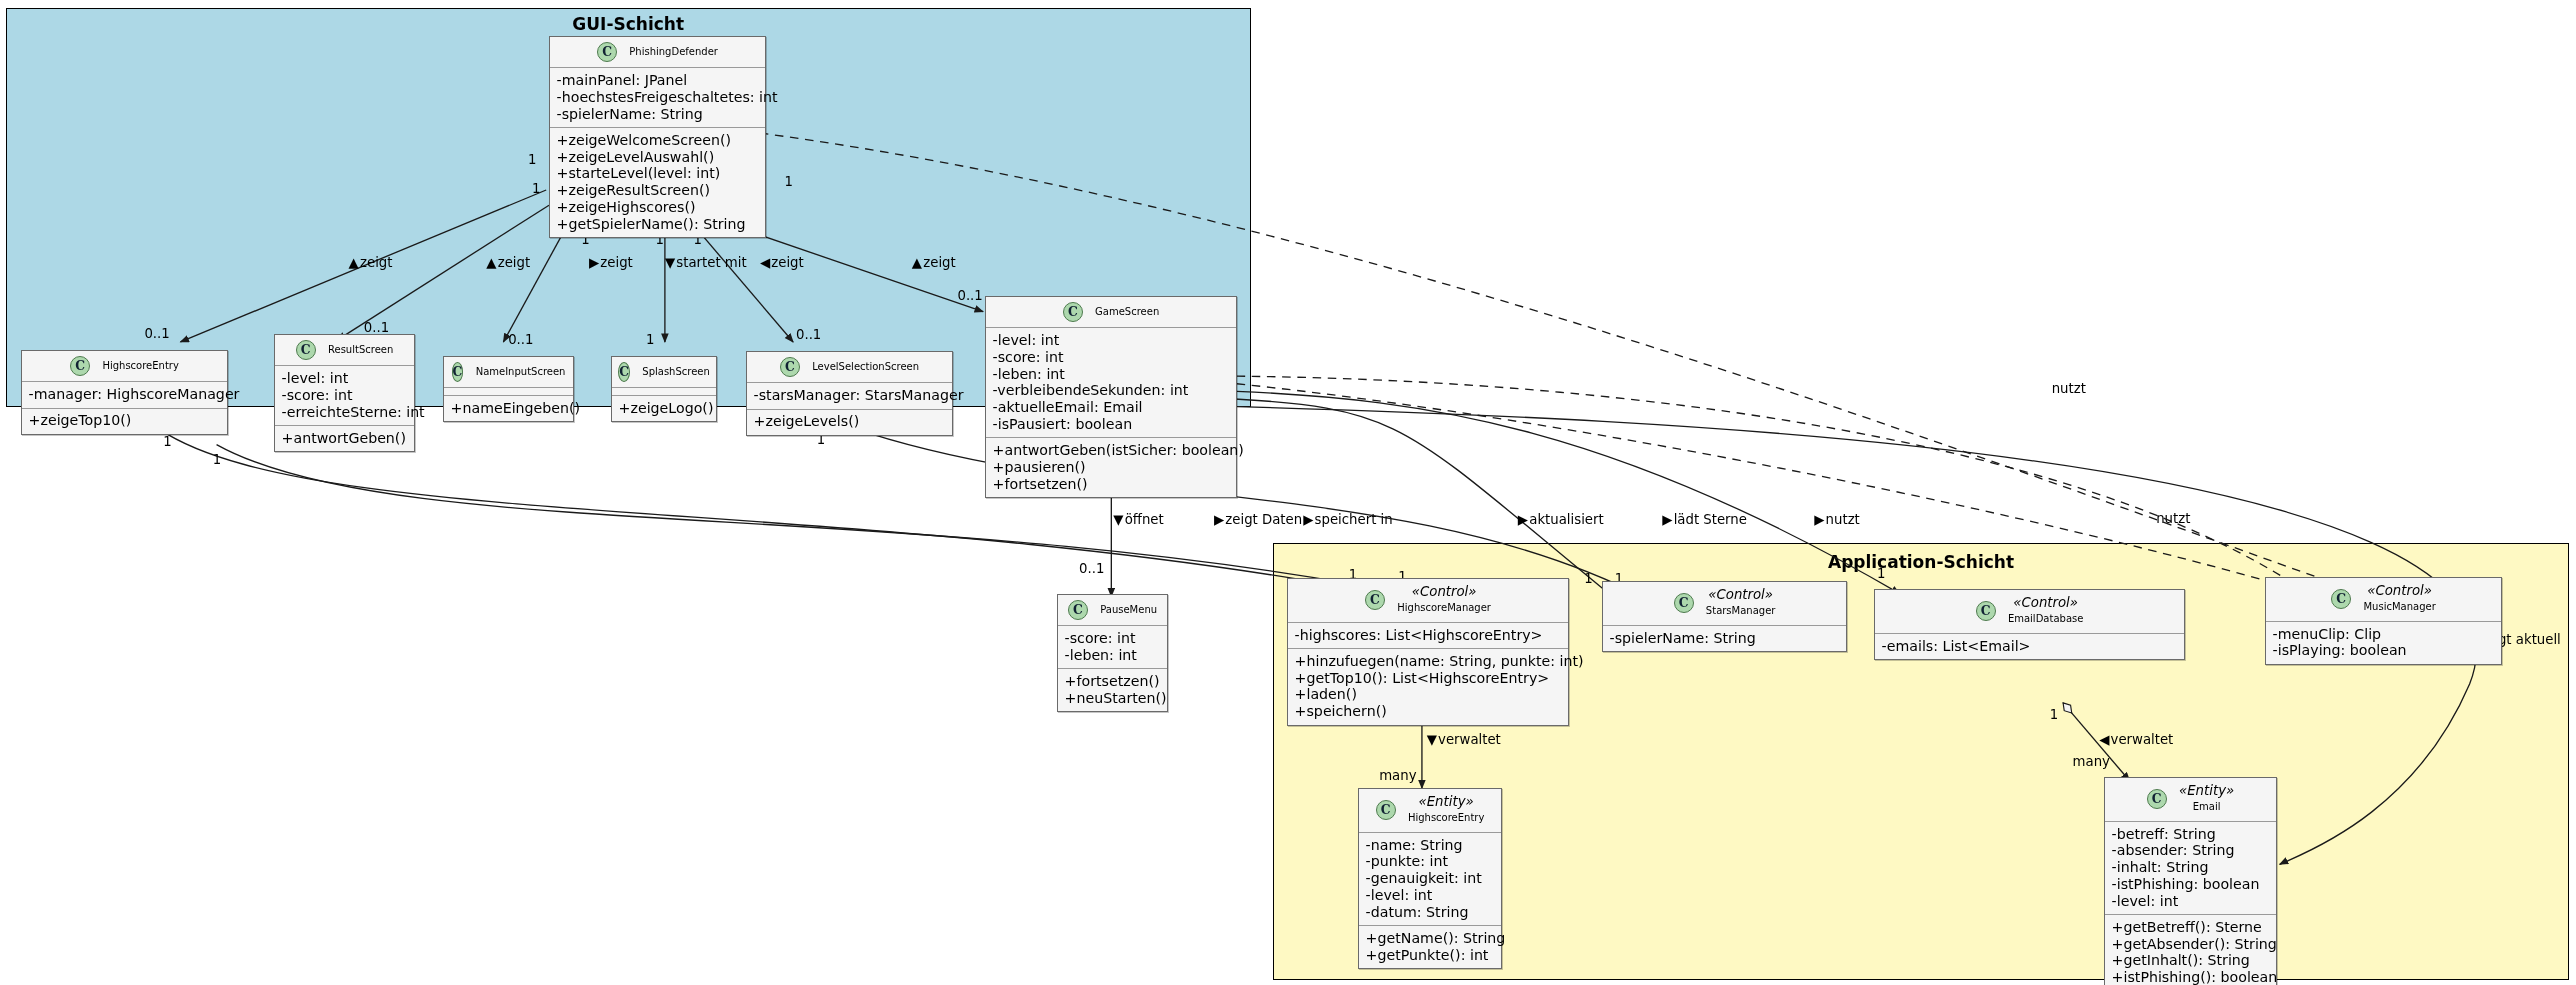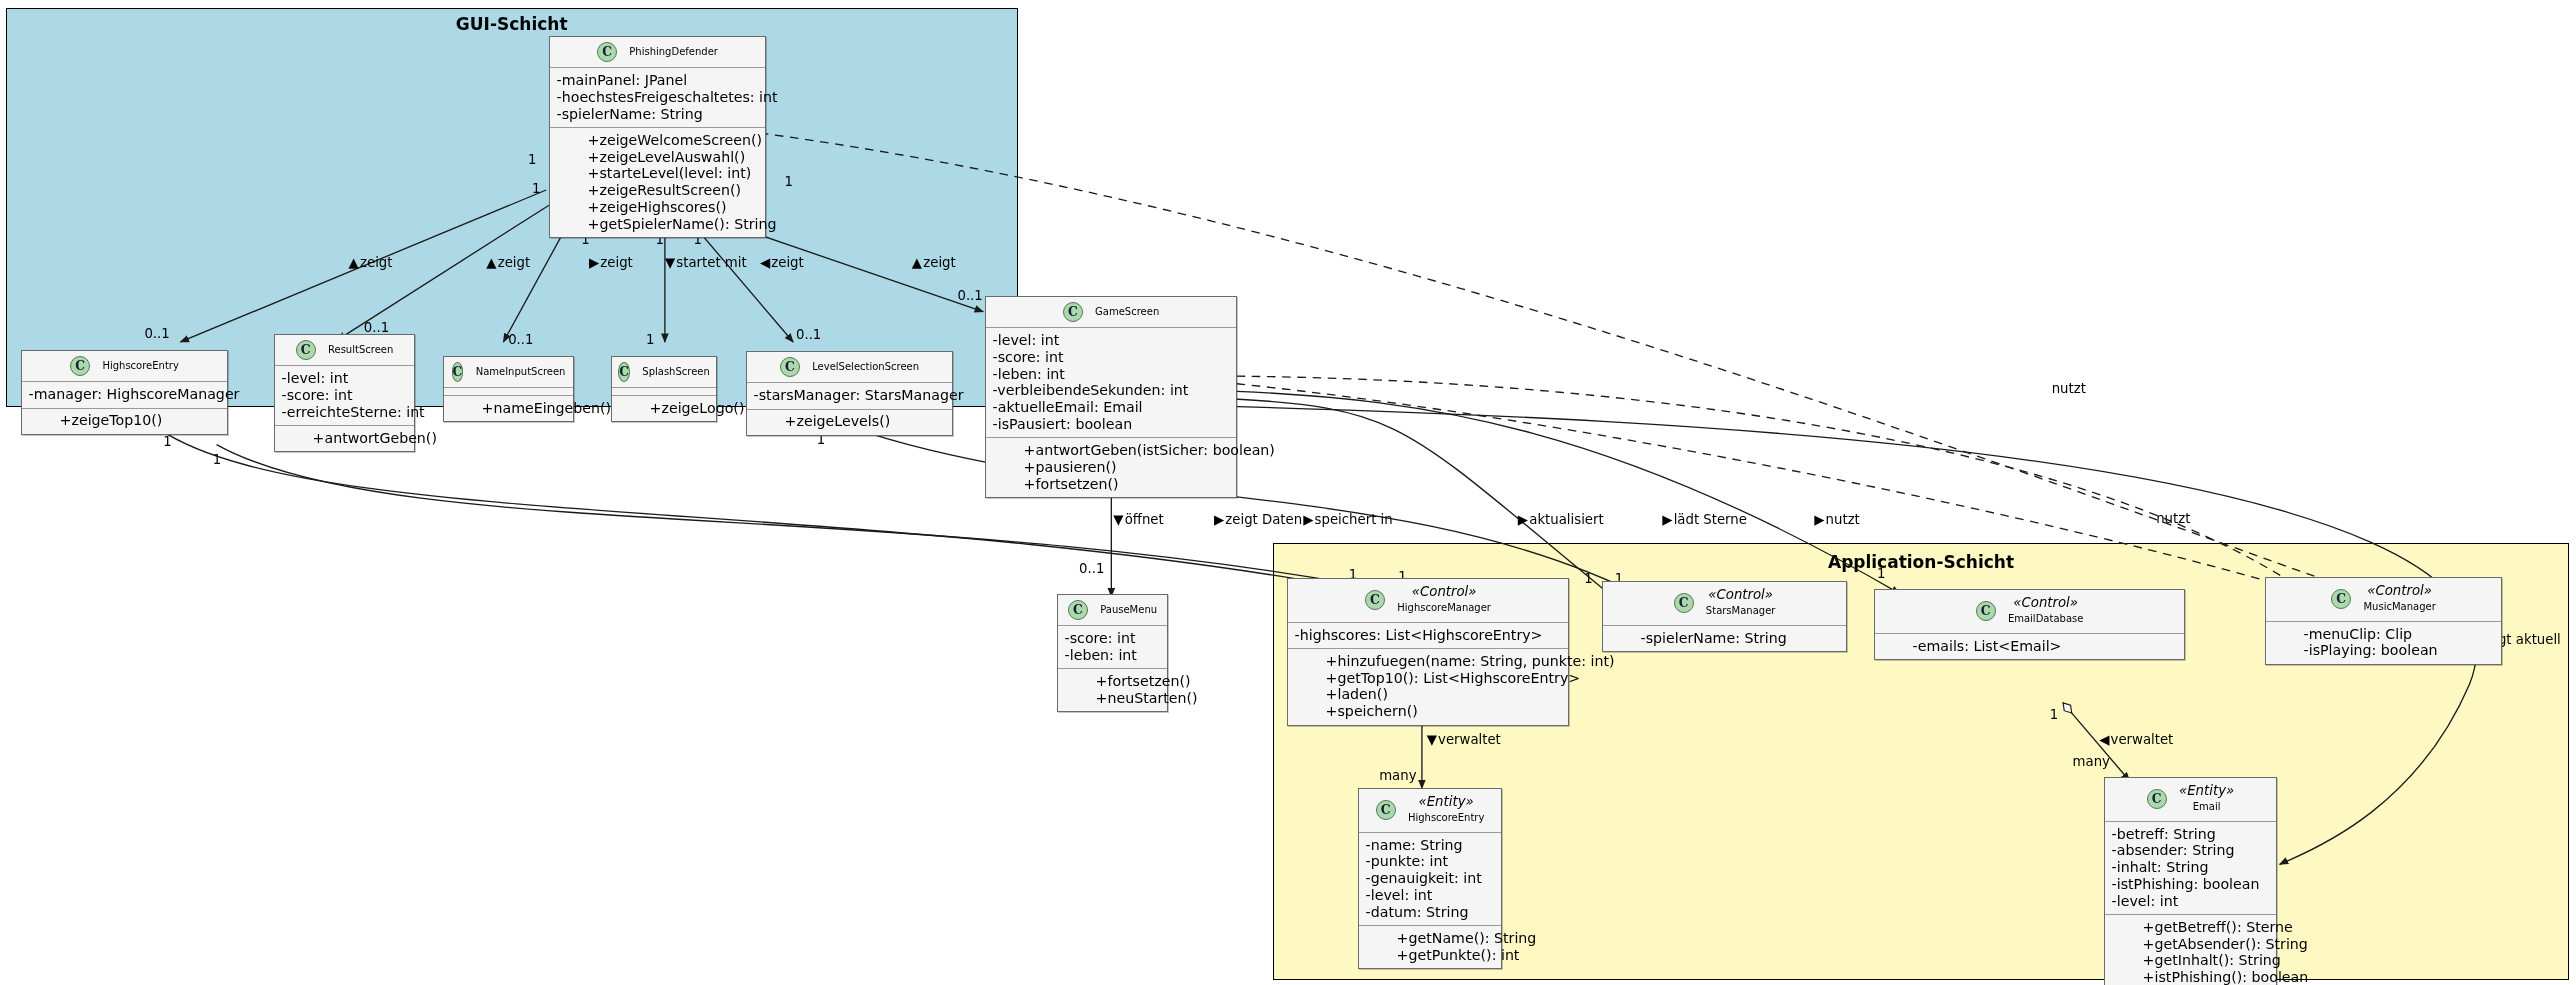--- a/index.html
+++ b/index.html
@@ -4,41 +4,41 @@
 <style>
   html,body{margin:0;padding:0;background:#ffffff;}
   body{width:2576px;height:986px;position:relative;overflow:hidden;
        font-family:"DejaVu Sans","Liberation Sans",sans-serif;}
   #root{position:absolute;left:0;top:0;width:2576px;height:986px;}
 
   
   .pkg{position:absolute;border:1.9px solid #000;box-sizing:border-box;}
   .pkg-title{position:absolute;top:5.7px;width:100%;text-align:center;
              font-weight:bold;font-size:17px;color:#000;}
-  #pkg-gui{left:5.7px;top:7.6px;width:1012px;height:399px;background:#ADD8E6;}
+  #pkg-gui{left:5.7px;top:7.6px;width:1245px;height:399px;background:#ADD8E6;}
   #pkg-app{left:1273px;top:543px;width:1296px;height:437px;background:#fef9c3;}
   #pkg-app .pkg-title{top:7.6px;text-align:center;}
   #pkg-gui .pkg-title{top:5.7px;}
 
   
   .cls{position:absolute;background:#F5F5F5;border:0.9px solid #6a6a6a;
        box-sizing:border-box;font-size:14.2px;line-height:1.18;color:#000;
        box-shadow:0.9px 0.9px 0 rgba(0,0,0,.25);}
   .cls .hdr{padding:4.7px 7.6px 5.7px 7.6px;text-align:center;border-bottom:0.9px solid #9a9a9a;}
   .cls .stereo{font-style:italic;font-size:13.3px;display:block;}
   .cls .cname{font-size:10px;display:inline-block;vertical-align:middle;}
   .cls .circle{display:inline-block;width:18px;height:18px;border-radius:50%;
      background:#ADD8AD;border:0.9px solid #4e7a4e;color:#123;font-size:12.3px;
      line-height:18px;text-align:center;font-weight:bold;vertical-align:middle;
      margin-right:5.7px;font-family:"DejaVu Serif","Liberation Serif",serif;}
   .cls .hdr.two .circle{vertical-align:middle;}
   .hdr.two{display:flex;align-items:center;justify-content:center;gap:6.6px;}
   .hdr.two .names{text-align:center;}
   .cls .sec{padding:3.8px 6.6px 4.7px 6.6px;border-bottom:0.9px solid #9a9a9a;}
-  .cls .sec:last-child{border-bottom:none;margin-left:31px;}
+  .cls .sec:last-child{border-bottom:none;}
   .cls .sec div{white-space:nowrap;}
   .cls .empty{height:6.6px;padding:0;}
   .under{text-decoration:underline;}
 
   
   #wires{position:absolute;left:0;top:0;width:2576px;height:986px;
          pointer-events:none;}
   #wires text{font-family:"DejaVu Sans","Liberation Sans",sans-serif;
               font-size:14px;fill:#000;}
   #wires .mult{font-size:14px;}

